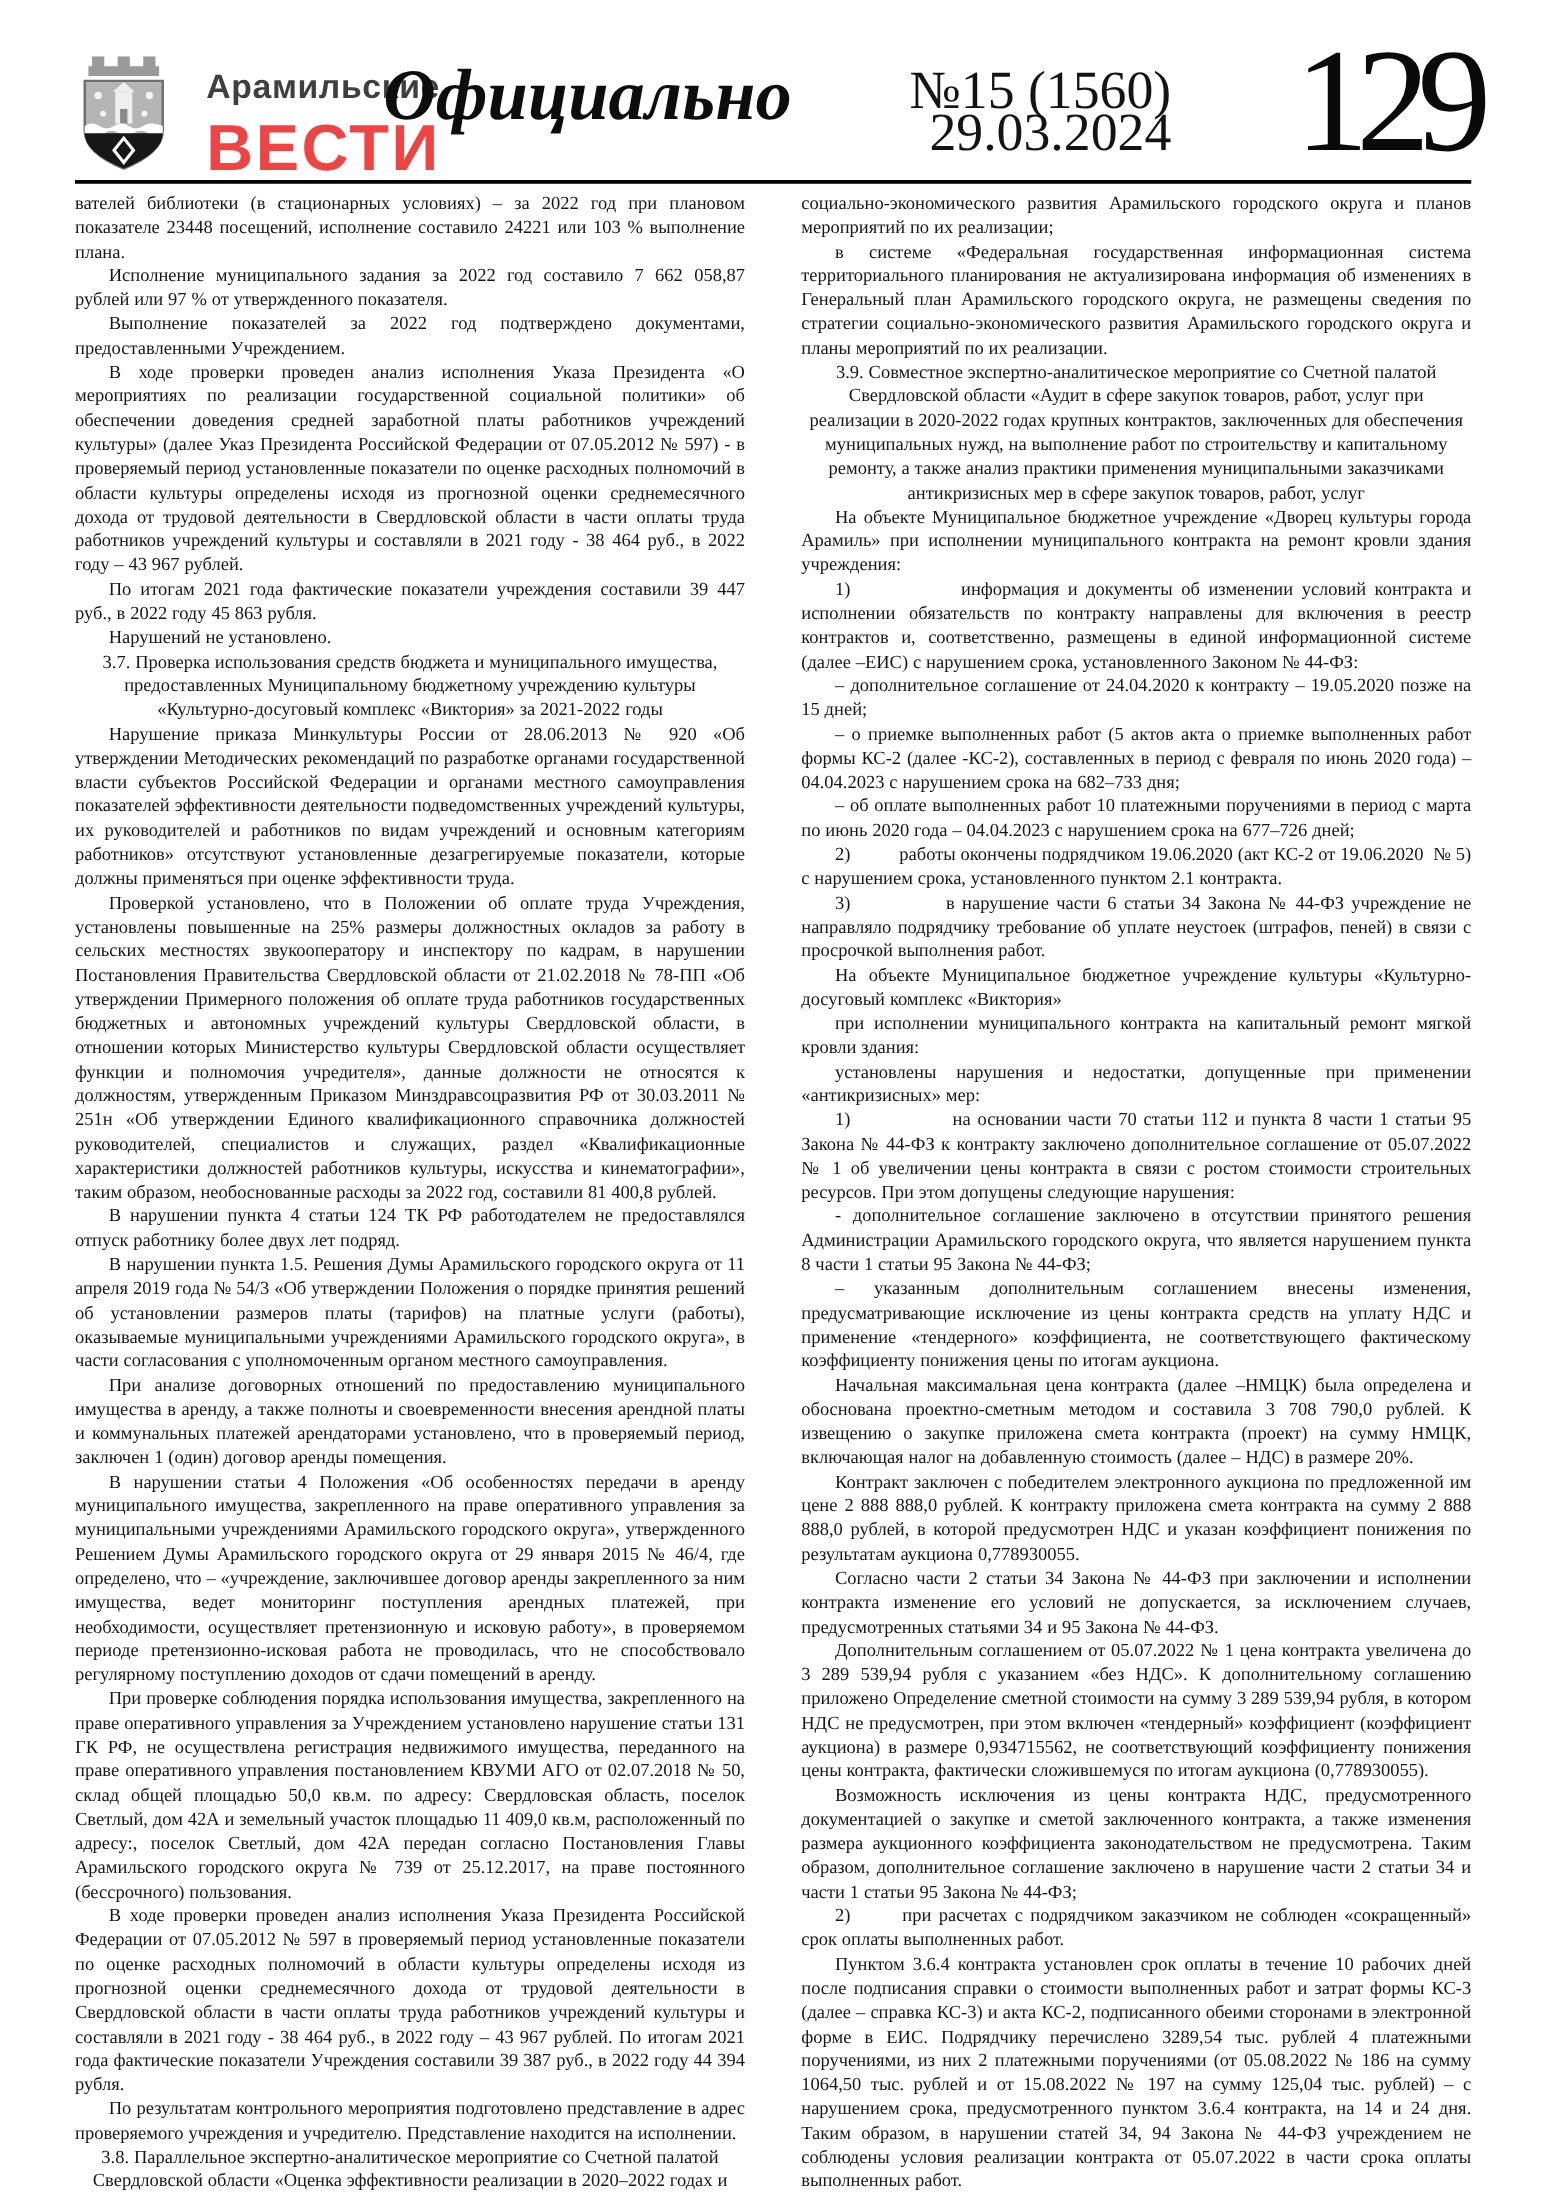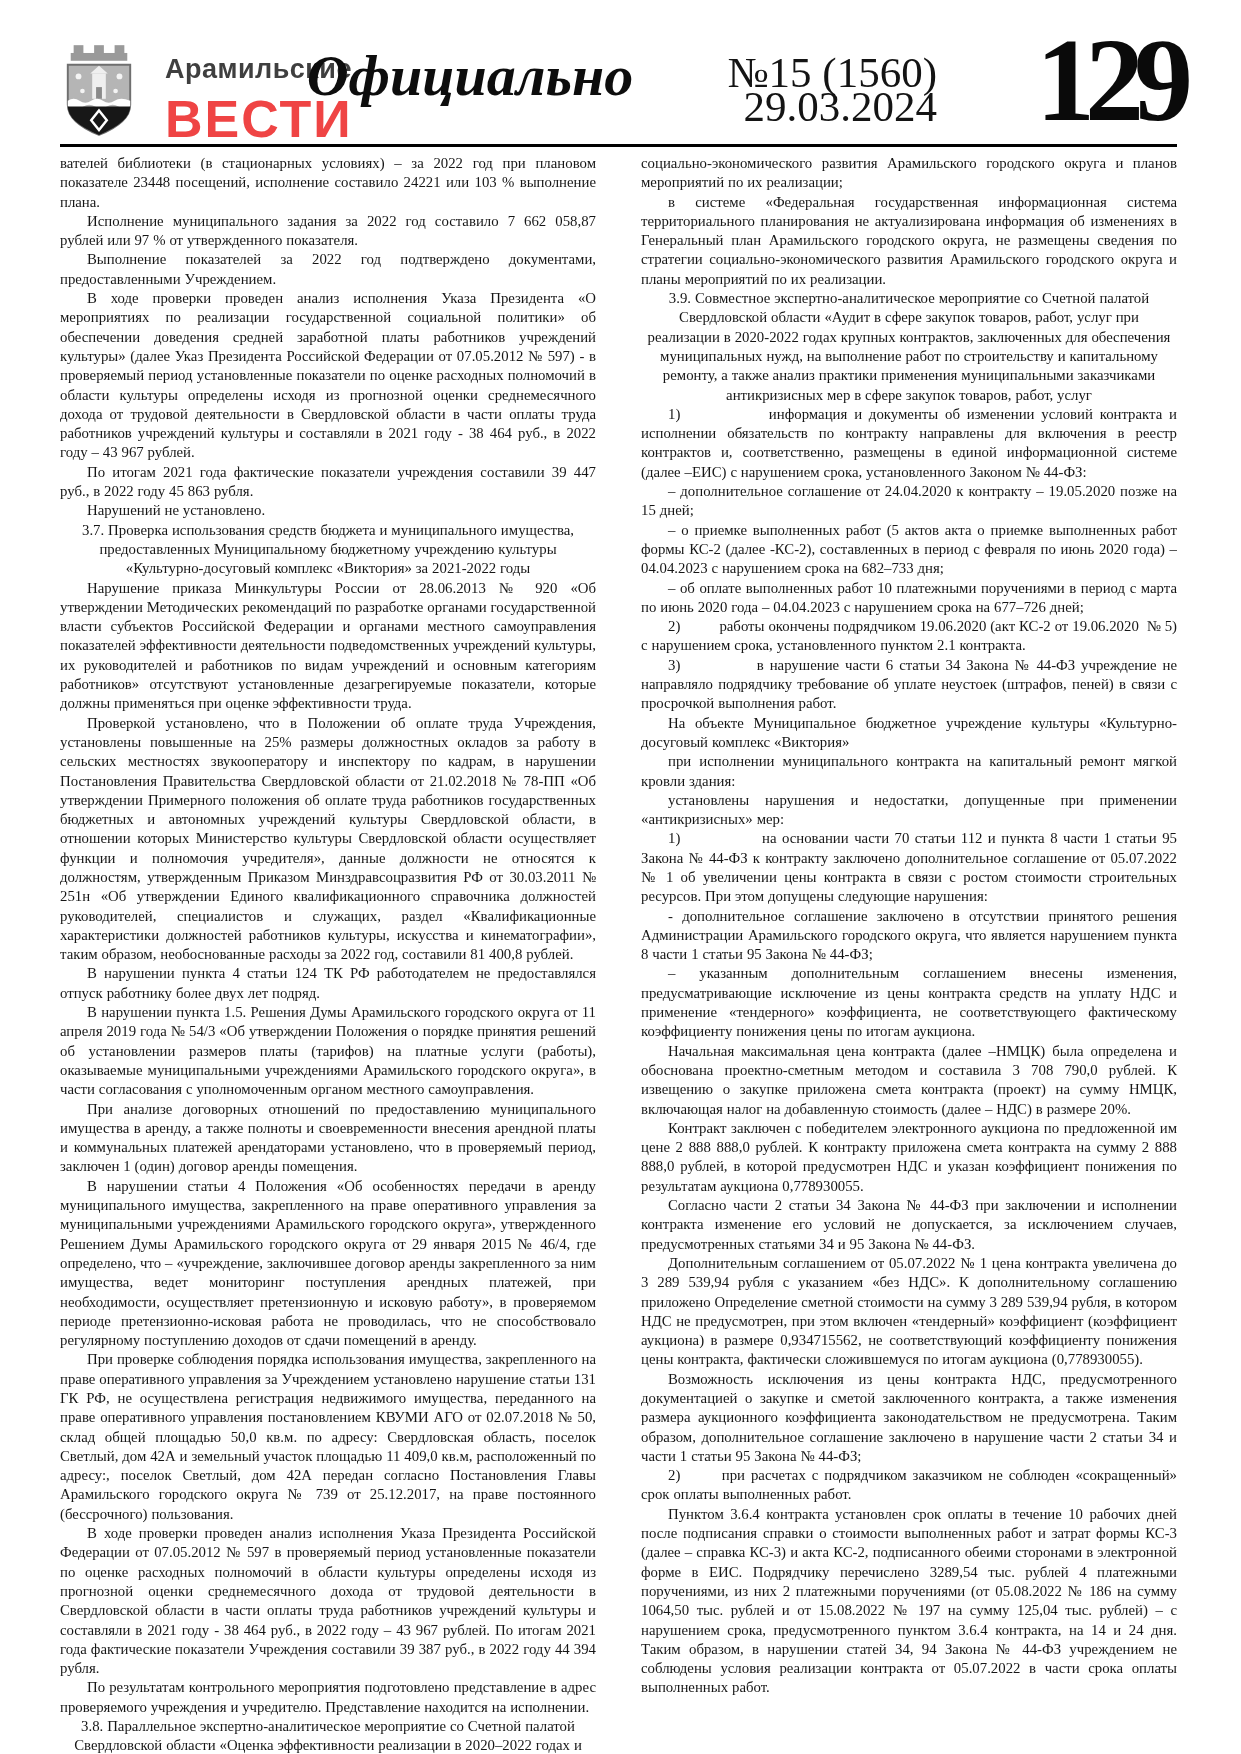--- a/index.html
+++ b/index.html
@@ -18,21 +18,21 @@
   .brand-top { font-size:27px; font-weight:bold; color:#3f3f3f; letter-spacing:0.5px; }
   .brand-bottom { font-size:52px; font-weight:bold; color:#ef4444; line-height:44px; letter-spacing:2px; margin-top:12px; }
   .section-title {
     position:absolute; left:160px; top:2px; width:500px; text-align:center;
     font-family:Liberation Serif, serif; font-style:italic; font-weight:bold;
     font-size:58px; color:#0d0d0d;
   }
   .issue { position:absolute; right:240px; top:16px; text-align:right; font-size:43px; line-height:34px; color:#141414; }
   .pagenum {
     position:absolute; right:-6px; top:-18px;
-    font-family:"Liberation Serif", serif; font-weight:bold;
+    font-family:"Liberation Serif", serif; font-weight:normal;
     font-size:118px; letter-spacing:-10px; color:#0a0a0a; line-height:118px;
   }
   .rule { position:absolute; top:144px; left:60px; width:1117px; height:3px; background:#000; }
   
   .col {
     position:absolute; top:154px;
     text-align:justify;
     font-size:14.8px; line-height:19.3px;
     hyphens:auto; -webkit-hyphens:auto;
     word-spacing:0.2px;
@@ -106,20 +106,21 @@
     <p class="blk p">В нарушении статьи 4 Положения «Об особенностях передачи в аренду муниципального имущества, закрепленного на праве оперативного управления за муниципальными учреждениями Арамильского городского округа», утвержденного Решением  Думы Арамильского городского округа от 29 января 2015 № 46/4, где определено, что – «учреждение, заключившее договор аренды закрепленного за ним имущества, ведет мониторинг поступления арендных платежей, при необходимости, осуществляет претензионную и исковую работу», в проверяемом периоде претензионно-исковая работа не проводилась, что не способствовало регулярному поступлению доходов от сдачи помещений в аренду.</p>
     <p class="blk p">При проверке соблюдения порядка использования имущества, закрепленного на праве оперативного управления за Учреждением установлено  нарушение статьи 131 ГК РФ, не осуществлена регистрация недвижимого имущества, переданного на праве оперативного управления постановлением КВУМИ АГО от 02.07.2018 № 50, склад общей площадью 50,0 кв.м. по адресу: Свердловская область, поселок Светлый, дом 42А и земельный участок площадью 11 409,0 кв.м, расположенный по адресу:, поселок Светлый, дом 42А передан согласно Постановления Главы Арамильского городского округа № 739 от 25.12.2017, на праве постоянного (бессрочного) пользования.</p>
     <p class="blk p">В ходе проверки проведен анализ исполнения Указа Президента Российской Федерации от 07.05.2012 № 597 в проверяемый период установленные показатели по оценке расходных полномочий в области культуры определены исходя из прогнозной оценки среднемесячного дохода от трудовой деятельности в Свердловской области в части оплаты труда работников учреждений культуры и составляли в 2021 году - 38 464 руб., в 2022 году – 43 967 рублей. По итогам 2021 года фактические показатели Учреждения составили 39 387 руб., в 2022 году 44 394 рубля.</p>
     <p class="blk p">По результатам контрольного мероприятия подготовлено представление в адрес проверяемого учреждения и учредителю. Представление находится на исполнении.</p>
     <p class="blk h sp">3.8. Параллельное экспертно-аналитическое мероприятие со Счетной палатой Свердловской области «Оценка эффективности реализации в 2020–2022 годах и истекшем периоде 2023 года органами местного самоуправления Арамильского городского округа полномочий в сфере градостроительной деятельности</p>
   </div>
 <div class="col" id="rightcol">
     <p class="blk cont">социально-экономического развития Арамильского городского округа и планов мероприятий по их реализации;</p>
     <p class="blk p">в системе «Федеральная государственная информационная система территориального планирования не актуализирована информация об изменениях в Генеральный план Арамильского городского округа, не размещены сведения по стратегии социально-экономического развития Арамильского городского округа и планы мероприятий по их реализации.</p>
     <p class="blk h sp">3.9. Совместное экспертно-аналитическое мероприятие со Счетной палатой Свердловской области «Аудит в сфере закупок товаров, работ, услуг при реализации в 2020-2022 годах крупных контрактов, заключенных для обеспечения муниципальных нужд, на выполнение работ по строительству и капитальному ремонту, а также анализ практики применения муниципальными заказчиками антикризисных мер в сфере закупок товаров, работ, услуг</p>
+    <p class="blk p">На объекте Муниципальное бюджетное учреждение «Дворец культуры города Арамиль» при исполнении муниципального контракта на ремонт кровли здания учреждения:</p>
     <p class="blk p">1)&nbsp;&nbsp;&nbsp;&nbsp;&nbsp;&nbsp;&nbsp;&nbsp;&nbsp;&nbsp;&nbsp;&nbsp; информация и документы об изменении условий контракта и исполнении обязательств по контракту направлены для включения в реестр контрактов и, соответственно, размещены в единой информационной системе (далее –ЕИС) с нарушением срока, установленного Законом № 44-ФЗ:</p>
     <p class="blk p">– дополнительное соглашение от 24.04.2020 к контракту – 19.05.2020 позже на 15 дней;</p>
     <p class="blk p">– о приемке выполненных работ (5 актов акта о приемке выполненных работ формы КС-2 (далее -КС-2), составленных в период с февраля по июнь 2020 года) – 04.04.2023 с нарушением срока на 682–733 дня;</p>
     <p class="blk p">– об оплате выполненных работ 10 платежными поручениями в период с марта по июнь 2020 года – 04.04.2023 с нарушением срока на 677–726 дней;</p>
     <p class="blk p">2)&nbsp;&nbsp;&nbsp;&nbsp;&nbsp;&nbsp;&nbsp;&nbsp;&nbsp; работы окончены подрядчиком 19.06.2020 (акт КС-2 от 19.06.2020&nbsp;&nbsp;№ 5) с нарушением срока, установленного пунктом 2.1 контракта.</p>
     <p class="blk p">3)&nbsp;&nbsp;&nbsp;&nbsp;&nbsp;&nbsp;&nbsp;&nbsp;&nbsp;&nbsp;&nbsp;&nbsp; в нарушение части 6 статьи 34 Закона № 44-ФЗ учреждение не направляло подрядчику требование об уплате неустоек (штрафов, пеней) в связи с просрочкой выполнения работ.</p>
     <p class="blk p sp">На объекте Муниципальное бюджетное учреждение культуры «Культурно-досуговый комплекс «Виктория»</p>
     <p class="blk p">при исполнении муниципального контракта на капитальный ремонт мягкой кровли здания:</p>
     <p class="blk p">установлены нарушения и недостатки, допущенные при применении «антикризисных» мер:</p>
     <p class="blk p">1)&nbsp;&nbsp;&nbsp;&nbsp;&nbsp;&nbsp;&nbsp;&nbsp;&nbsp;&nbsp;&nbsp;&nbsp;&nbsp;&nbsp; на основании части 70 статьи 112 и пункта 8 части 1 статьи 95 Закона № 44-ФЗ к контракту заключено дополнительное соглашение от 05.07.2022 № 1 об увеличении цены контракта в связи с ростом стоимости строительных ресурсов. При этом допущены следующие нарушения:</p>

